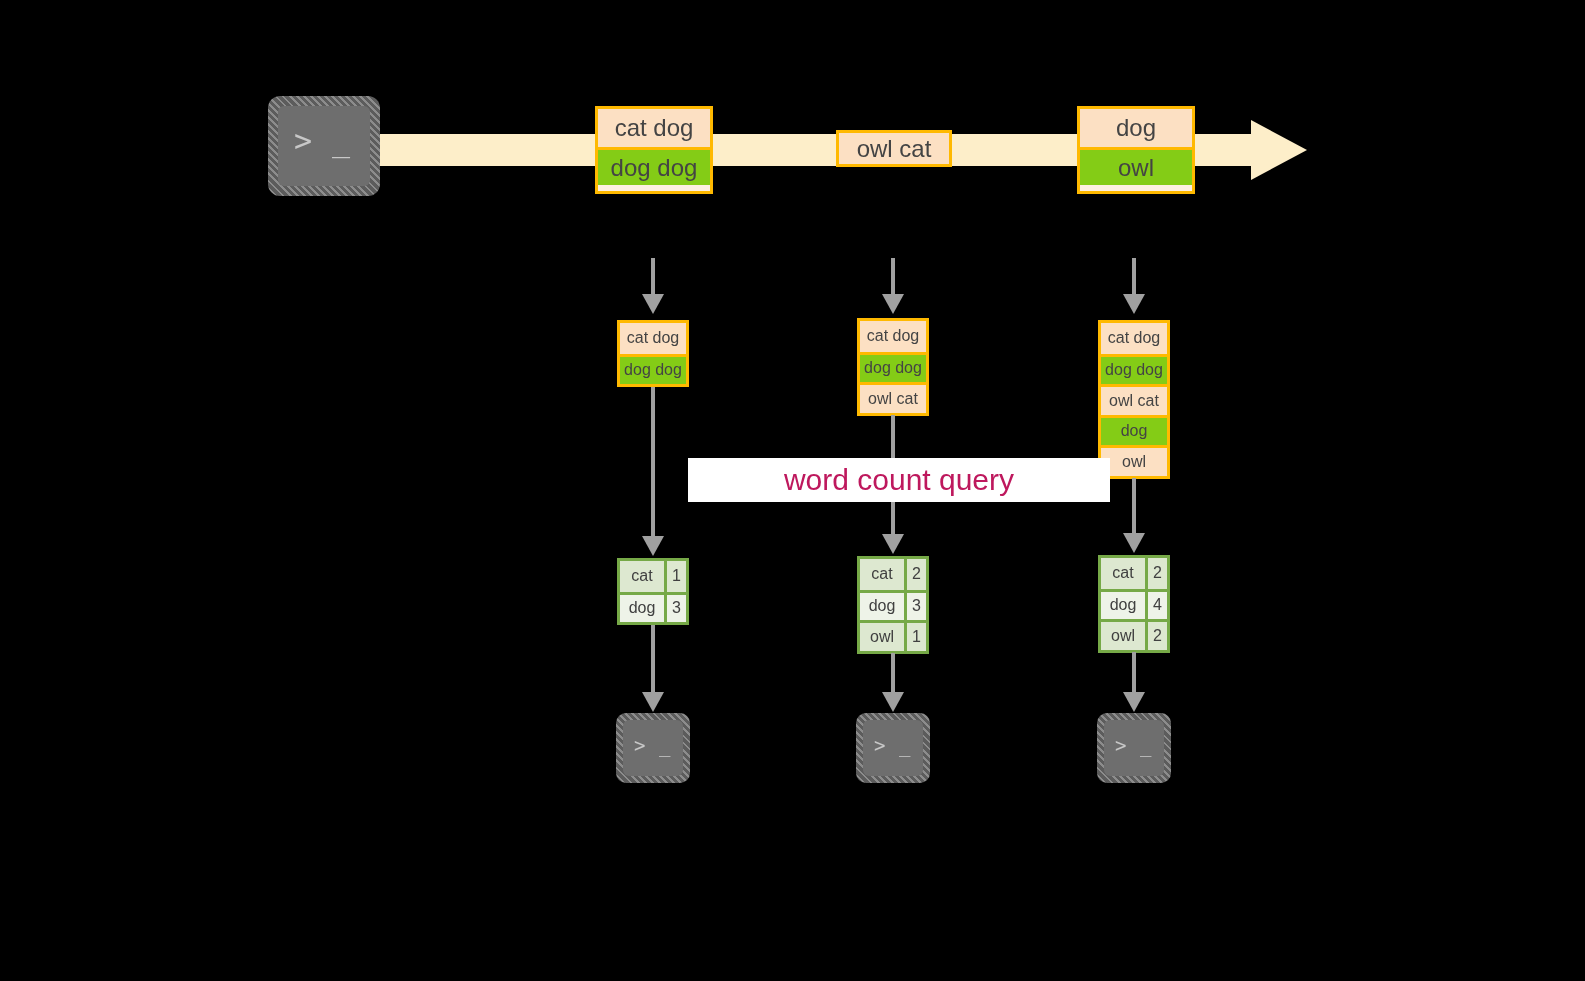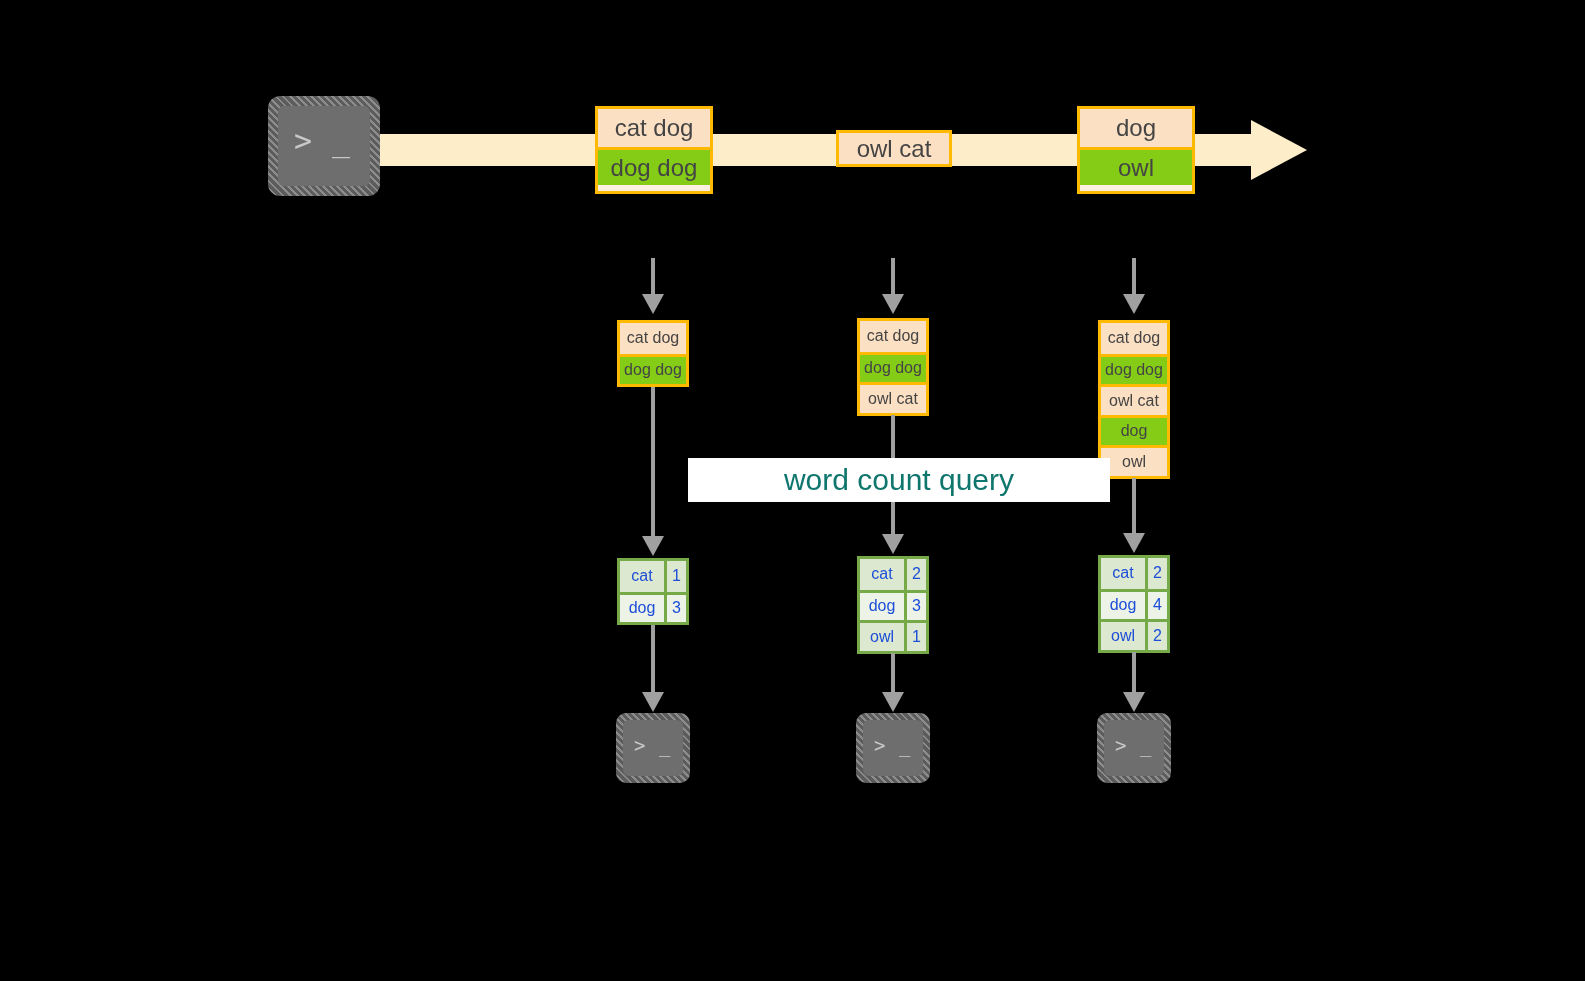--- a/index.html
+++ b/index.html
@@ -104,21 +104,21 @@
     display: flex;
     height: 30.5px;
     box-sizing: border-box;
   }
   .table .trow + .trow { border-top: 3px solid #76a947; }
   .table .cell {
     box-sizing: border-box;
     display: flex;
     align-items: center;
     justify-content: center;
-    color: #1d4ed8;
+    color: #404040;
     font-size: 16px;
     white-space: nowrap;
   }
   .table .cell.word { flex: 0 0 44px; }
   .table .cell.count { flex: 1 1 auto; border-left: 3px solid #76a947; }
   .table .trow.dark .cell  { background: #dde8d0; }
   .table .trow.light .cell { background: #eef3e8; }
 
   
   .conn {
@@ -140,21 +140,21 @@
     border-top: 20px solid #a0a0a0;
   }
 
   
   .querylabel {
     position: absolute;
     background: #ffffff;
     display: flex;
     align-items: center;
     justify-content: center;
-    color: #0f766e;
+    color: #be185d;
     font-size: 30px;
     white-space: nowrap;
   }
 </style>
 </head>
 <body>
 
 <div id="canvas">
 
   <div class="timeline" style="left:368px; top:134px; width:884px; height:32px;"></div>

